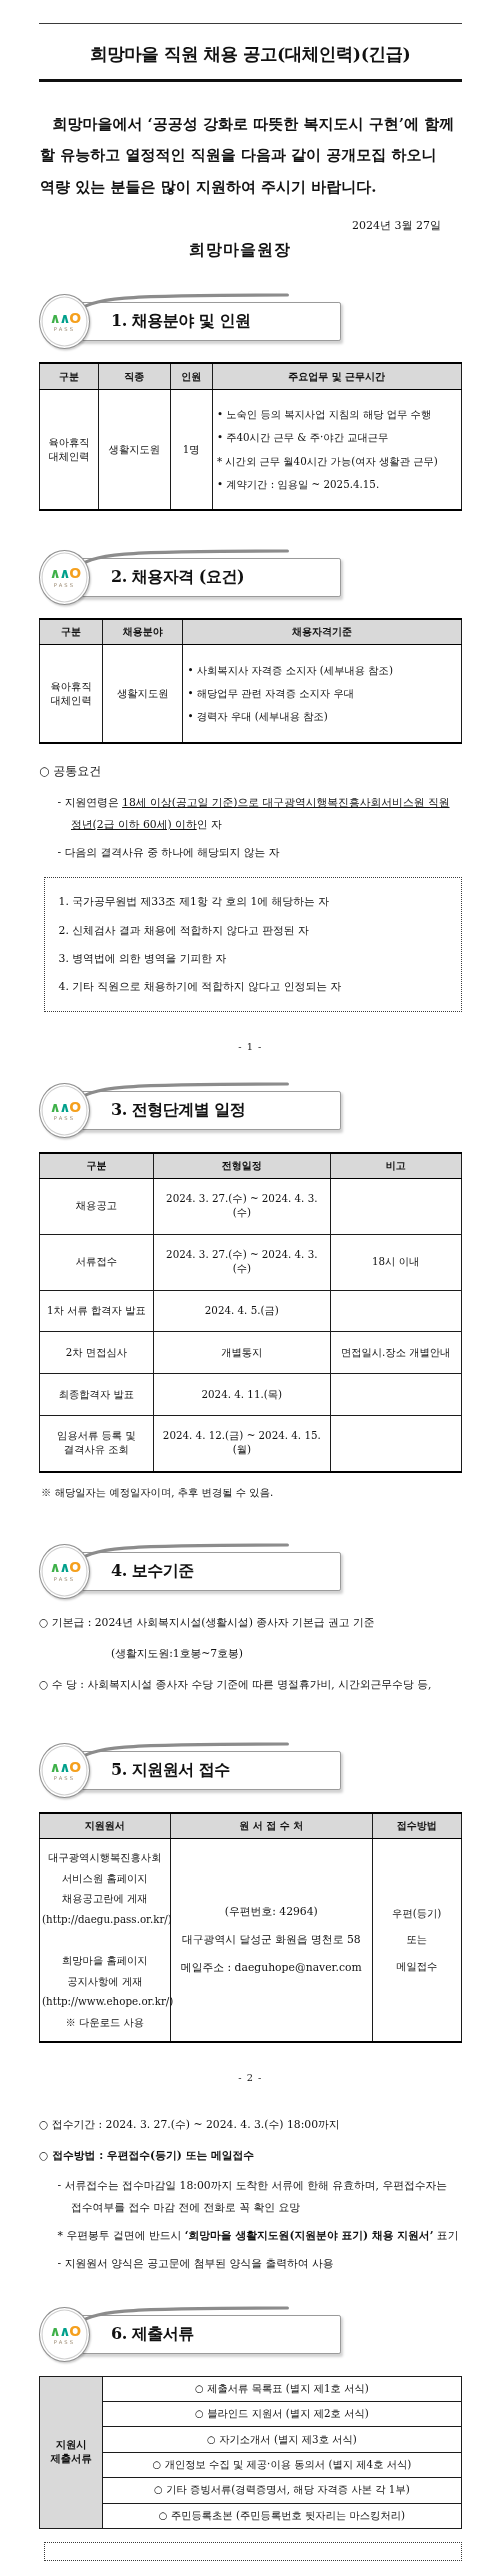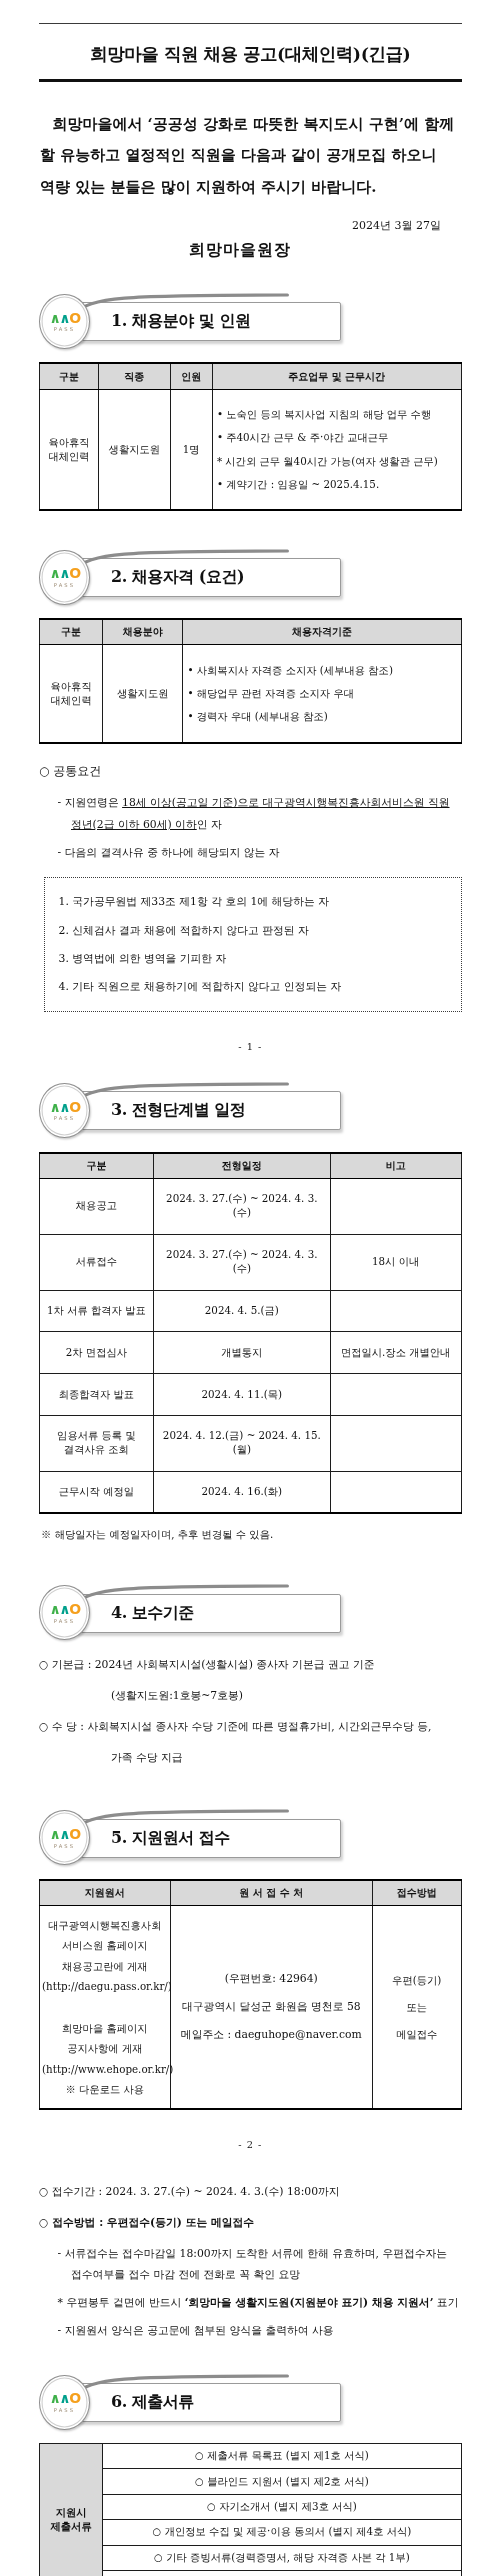--- a/index.html
+++ b/index.html
@@ -205,25 +205,20 @@
       <td>최종합격자 발표</td>
       <td class="cell-left">2024. 4. 11.(목)</td>
       <td></td>
     </tr>
     <tr class="tall">
       <td class="pre">임용서류 등록 및
 결격사유 조회</td>
       <td class="cell-left">2024. 4. 12.(금) ~ 2024. 4. 15.(월)</td>
       <td></td>
     </tr>
-    <tr class="tall">
-      <td>근무시작 예정일</td>
-      <td class="cell-left">2024. 4. 16.(화)</td>
-      <td></td>
-    </tr>
   </tbody>
     </table>
 
   <div class="note">※ 해당일자는 예정일자이며, 추후 변경될 수 있음.</div>
 
   <div class="gap-lg"></div>
 
   <div class="sec-head">
     <div class="sec-logo">
       <div class="sec-marks"><span class="mark1">∧</span><span class="mark2">∧</span><span class="mark3">O</span></div>
@@ -231,21 +226,20 @@
     </div>
     <svg class="sec-swoosh" width="222" height="21.6" viewBox="0 0 430 42">
         <path d="M8,40 C46,8 96,4 424,4" fill="none" stroke="#8c8c8c" stroke-width="6" stroke-linecap="round"></path>
       </svg>
     <div class="sec-bar">4. 보수기준</div>
   </div>
 
   <div class="para b0">○ 기본급 : 2024년 사회복지시설(생활시설) 종사자 기본급 권고 기준</div>
   <div class="para b2" style="padding-left:72px;">(생활지도원:1호봉~7호봉)</div>
   <div class="para b0">○ 수  당 : 사회복지시설 종사자 수당 기준에 따른 명절휴가비, 시간외근무수당 등,</div>
-  <div class="para b2" style="padding-left:72px;">가족 수당 지급</div>
 
   <div class="gap-lg"></div>
 
   <div class="sec-head">
     <div class="sec-logo">
       <div class="sec-marks"><span class="mark1">∧</span><span class="mark2">∧</span><span class="mark3">O</span></div>
       <div class="sec-sub">PASS</div>
     </div>
     <svg class="sec-swoosh" width="222" height="21.6" viewBox="0 0 430 42">
         <path d="M8,40 C46,8 96,4 424,4" fill="none" stroke="#8c8c8c" stroke-width="6" stroke-linecap="round"></path>

